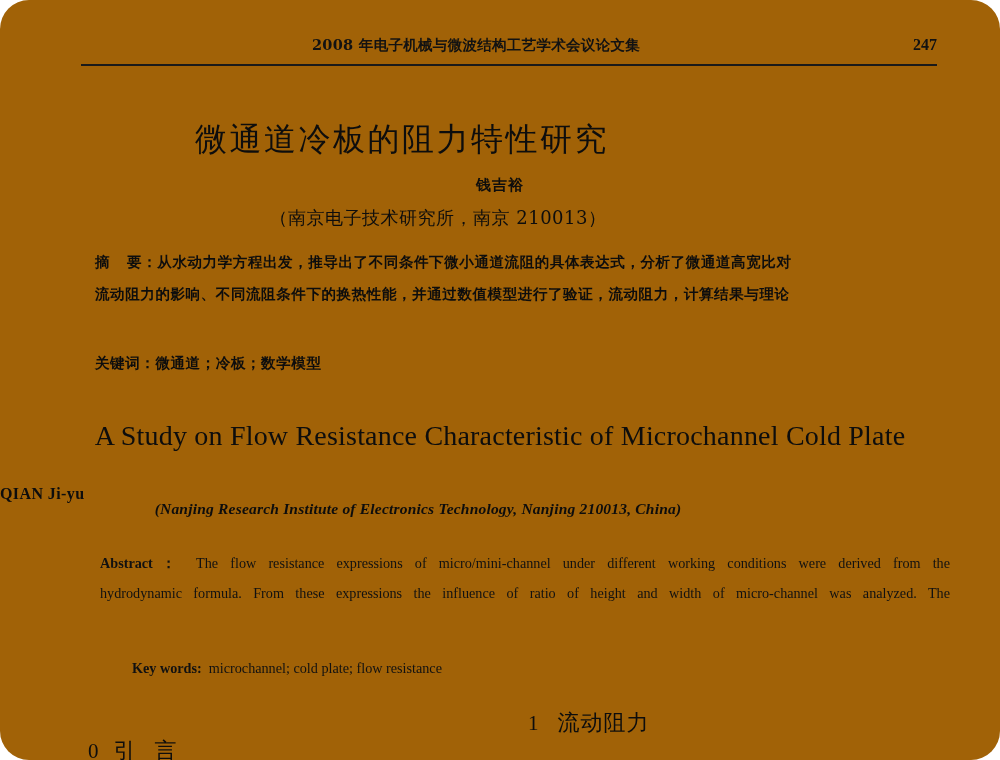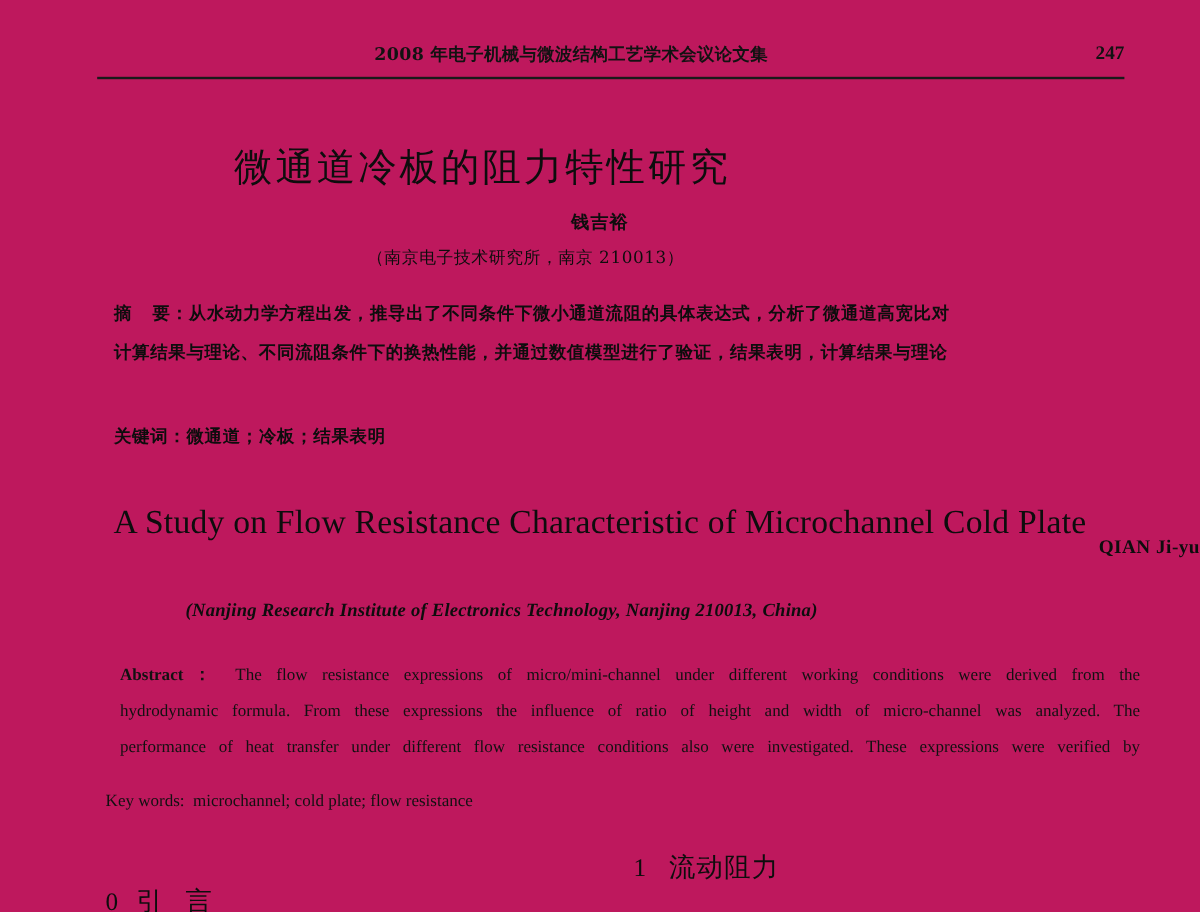--- a/index.html
+++ b/index.html
@@ -15,21 +15,22 @@
     color: #0d0d0d;
     overflow: hidden;
   }
 
   .page {
     position: absolute;
     left: 0;
     top: 0;
     width: 1000px;
     height: 760px;
-    background: #be185d;
+    background: #a16207;
+    border-radius: 29px;
   }
 
   
   .header-row {
     position: absolute;
     left: 81px;
     top: 36px;
     width: 856px;
     height: 26px;
   }
@@ -89,21 +90,21 @@
     letter-spacing: 1px;
     color: #0d0d0d;
   }
   .cn-affil {
     position: absolute;
     left: 0;
     top: 206px;
     width: 876px;
     text-align: center;
     font-family: "DejaVu Serif", "Liberation Serif", serif;
-    font-size: 14px;
+    font-size: 18px;
     letter-spacing: 0.5px;
     color: #0d0d0d;
   }
 
   
   .cn-abs {
     position: absolute;
     left: 95px;
     top: 246px;
     width: 845px;
@@ -143,23 +144,23 @@
     text-align: center;
     font-family: "Liberation Serif", "DejaVu Serif", serif;
     font-size: 28px;
     font-weight: 400;
     letter-spacing: 0.2px;
     color: #0d0d0d;
   }
   .en-author {
     position: absolute;
     left: 0;
-    top: 448px;
-    width: 1000px;
-    text-align: right;
+    top: 485px;
+    width: 1000px;
+    text-align: left;
     font-family: "Liberation Serif", "DejaVu Serif", serif;
     font-size: 16px;
     font-weight: 700;
     letter-spacing: 0.4px;
     color: #0d0d0d;
   }
   .en-affil {
     position: absolute;
     left: 0;
     top: 500px;
@@ -201,21 +202,22 @@
   .en-keywords {
     position: absolute;
     left: 88px;
     top: 660px;
     font-family: "Liberation Serif", "DejaVu Serif", serif;
     font-size: 14.2px;
     color: #111111;
     white-space: nowrap;
   }
   .en-keywords .kw-label {
-    font-weight: 400;
+    font-weight: 700;
+    margin-left: 44px;
   }
   .kw-gap { display: inline-block; width: 7px; }
 
   
   .sec-left {
     position: absolute;
     left: 88px;
     top: 708px;
     font-family: "DejaVu Serif", "Liberation Serif", serif;
     font-size: 22px;
@@ -251,33 +253,32 @@
     <div class="header-pageno">247</div>
   </div>
   <div class="header-rule"></div>
 
   <div class="cn-title">微通道冷板的阻力特性研究</div>
   <div class="cn-author">钱吉裕</div>
   <div class="cn-affil">（南京电子技术研究所，南京 210013）</div>
 
   <div class="cn-abs">
     <div class="cn-abs-line indent-first"><span class="lbl">摘</span><span class="spacer-wide"></span><span class="lbl">要：</span><span>从水动力学方程出发，推导出了不同条件下微小通道流阻的具体表达式，分析了微通道高宽比对</span></div>
-    <div class="cn-abs-line">计算结果与理论、不同流阻条件下的换热性能，并通过数值模型进行了验证，结果表明，计算结果与理论</div>
+    <div class="cn-abs-line">流动阻力的影响、不同流阻条件下的换热性能，并通过数值模型进行了验证，流动阻力，计算结果与理论</div>
   </div>
 
-  <div class="cn-keywords"><span>关键词：</span><span>微通道；冷板；结果表明</span></div>
+  <div class="cn-keywords"><span>关键词：</span><span>微通道；冷板；数学模型</span></div>
 
   <div class="en-title">A Study on Flow Resistance Characteristic of Microchannel Cold Plate</div>
   <div class="en-author">QIAN Ji-yu</div>
   <div class="en-affil">(Nanjing Research Institute of Electronics Technology, Nanjing    210013, China)</div>
 
   <div class="en-abs">
     <div class="en-abs-line"><span class="en-abs-label">Abstract：</span> <span>The flow resistance expressions of micro/mini-channel under different working conditions were derived from the</span></div>
     <div class="en-abs-line">hydrodynamic formula. From these expressions the influence of ratio of height and width of micro-channel was analyzed. The</div>
-    <div class="en-abs-line">performance of heat transfer under different flow resistance conditions also were investigated. These expressions were verified by</div>
   </div>
 
   <div class="en-keywords"><span class="kw-label">Key words:</span><span class="kw-gap"></span><span>microchannel; cold plate; flow resistance</span></div>
 
   <div class="sec-left"><span class="sec-num">0</span><span class="sec-gap-sm"></span><span>引</span><span class="sec-gap"></span><span>言</span></div>
 
   <div class="sec-right"><span class="sec-num">1</span><span class="sec-gap"></span><span>流动阻力</span></div>
 
 </div>
 

